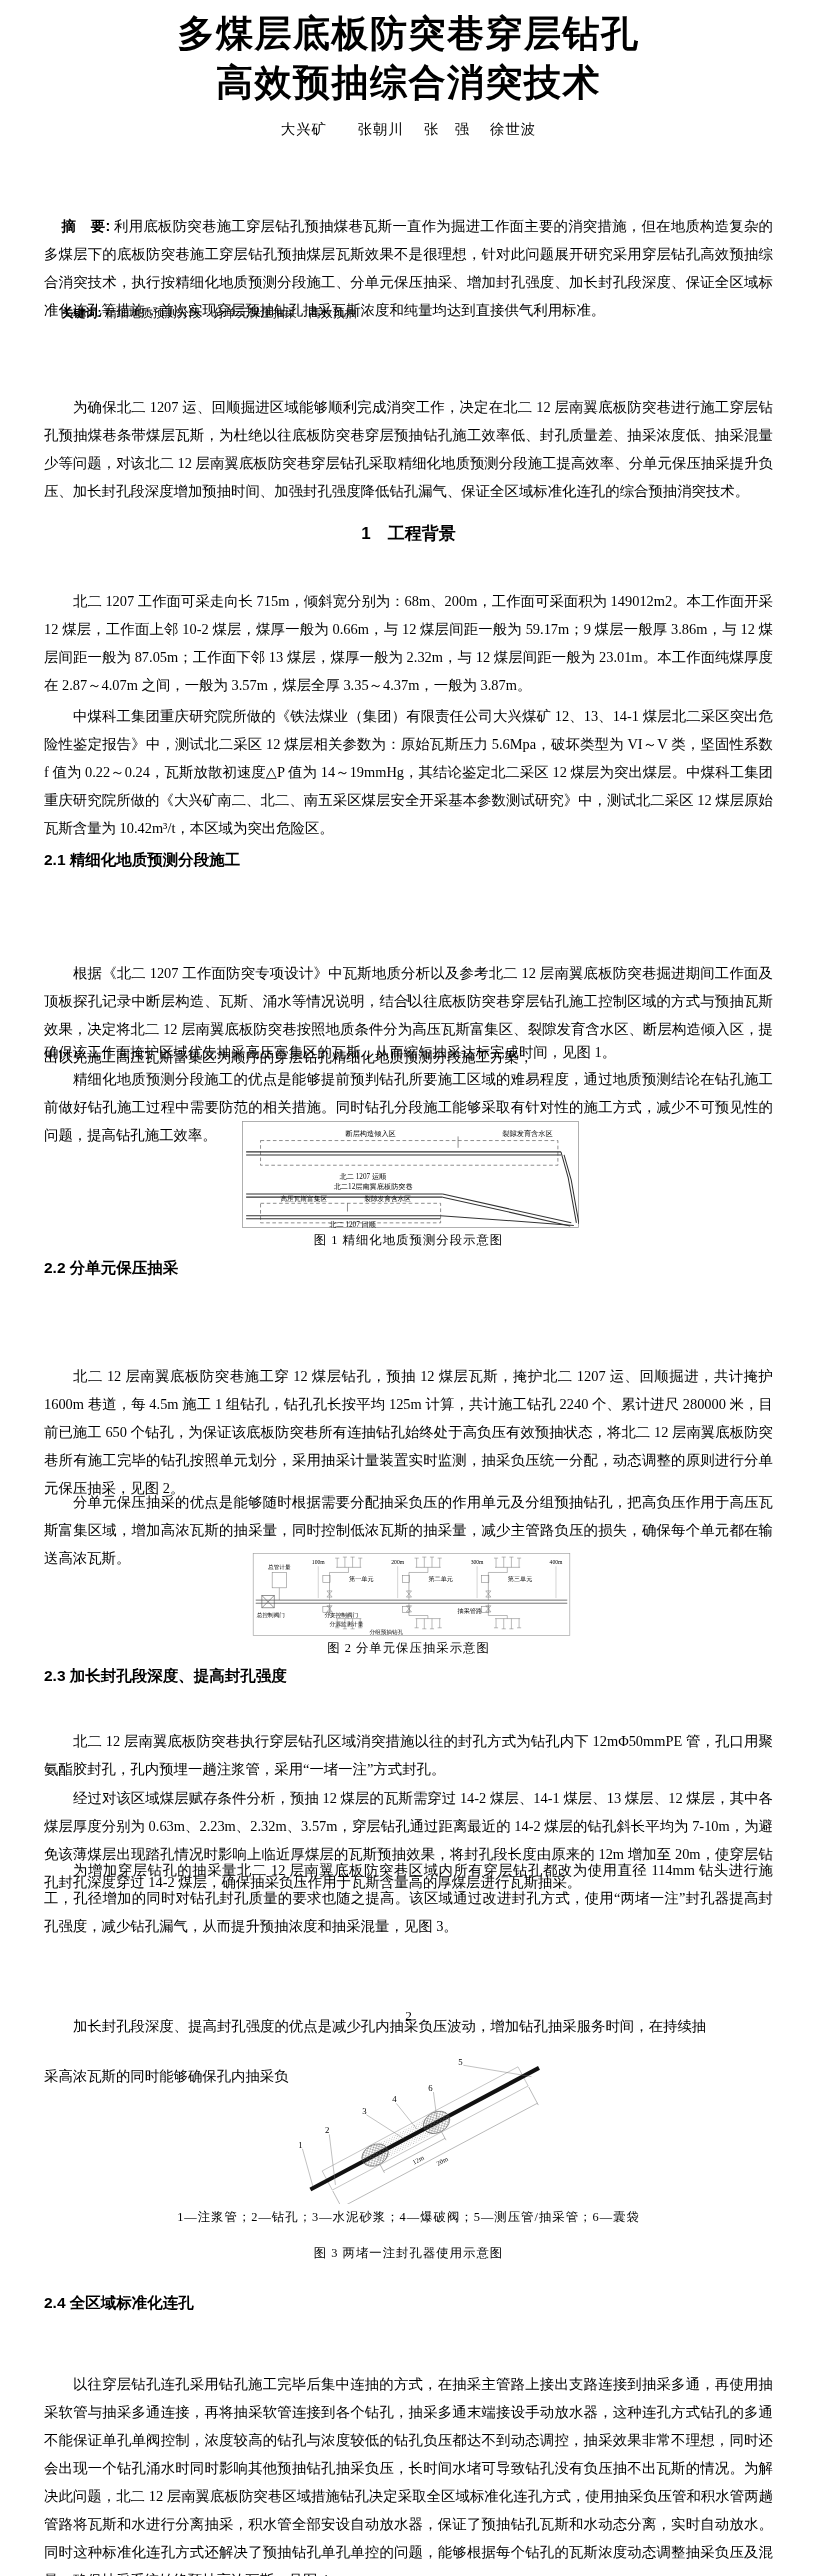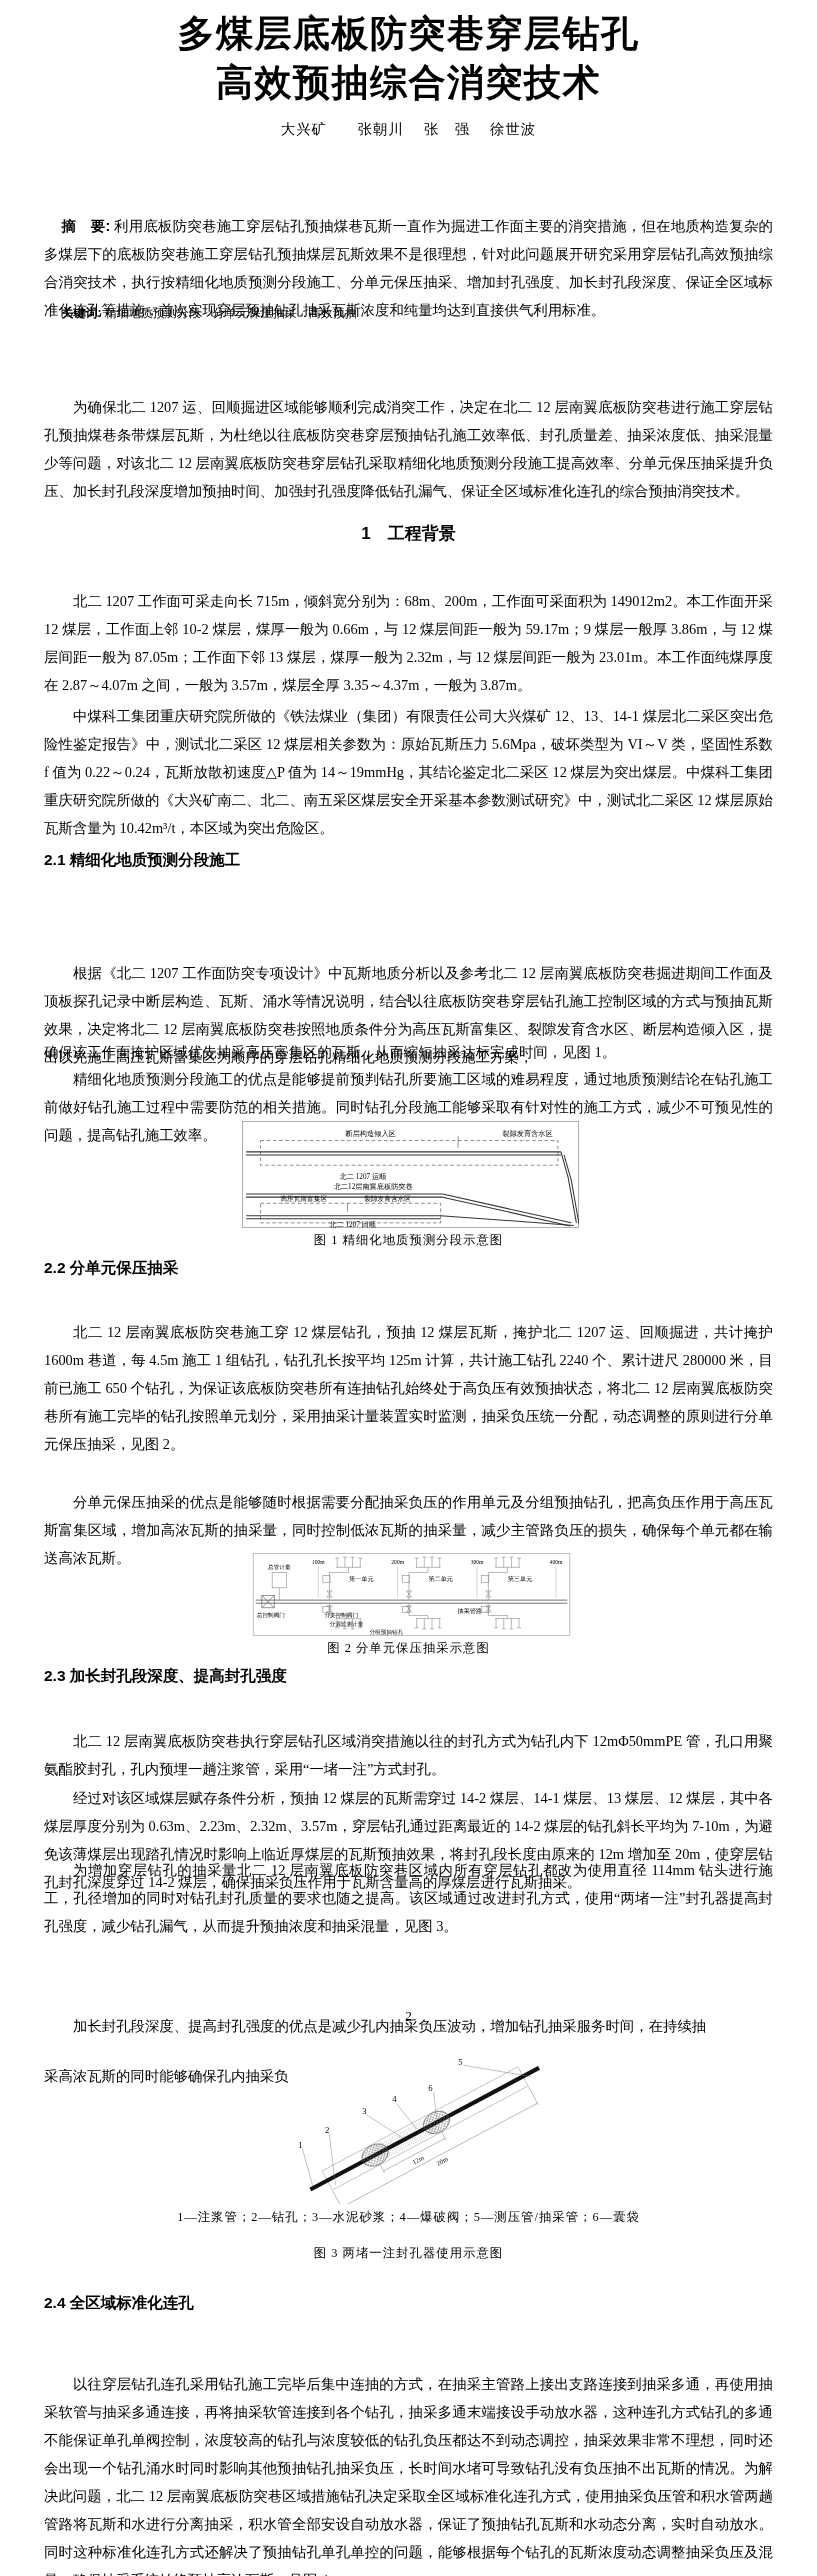--- a/index.html
+++ b/index.html
@@ -89,21 +89,21 @@
         <line x1="8" y1="184" x2="386" y2="184"></line>
           <line x1="8" y1="190" x2="386" y2="190"></line>
         <polyline points="386,184 645,203"></polyline>
       </g>
       <text x="215" y="206" font-size="14" text-anchor="middle">北二 1207 回顺</text>
     </svg>
   </div>
   <div class="blk caption" style="top:1232px;">图 1 精细化地质预测分段示意图</div>
 
   <div class="blk h2" style="top:1258px;">2.2 分单元保压抽采</div>
-  <div class="blk para indent" style="top:1286px;">北二 12 层南翼底板防突巷施工穿 12 煤层钻孔，预抽 12 煤层瓦斯，掩护北二 1207 运、回顺掘进，共计掩护 1600m 巷道，每 4.5m 施工 1 组钻孔，钻孔孔长按平均 125m 计算，共计施工钻孔 2240 个、累计进尺 280000 米，目前已施工 650 个钻孔，为保证该底板防突巷所有连抽钻孔始终处于高负压有效预抽状态，将北二 12 层南翼底板防突巷所有施工完毕的钻孔按照单元划分，采用抽采计量装置实时监测，抽采负压统一分配，动态调整的原则进行分单元保压抽采，见图 2。</div>
+  <div class="blk para indent" style="top:1330px;">北二 12 层南翼底板防突巷施工穿 12 煤层钻孔，预抽 12 煤层瓦斯，掩护北二 1207 运、回顺掘进，共计掩护 1600m 巷道，每 4.5m 施工 1 组钻孔，钻孔孔长按平均 125m 计算，共计施工钻孔 2240 个、累计进尺 280000 米，目前已施工 650 个钻孔，为保证该底板防突巷所有连抽钻孔始终处于高负压有效预抽状态，将北二 12 层南翼底板防突巷所有施工完毕的钻孔按照单元划分，采用抽采计量装置实时监测，抽采负压统一分配，动态调整的原则进行分单元保压抽采，见图 2。</div>
   <div class="blk para indent" style="top:1456px;">分单元保压抽采的优点是能够随时根据需要分配抽采负压的作用单元及分组预抽钻孔，把高负压作用于高压瓦斯富集区域，增加高浓瓦斯的抽采量，同时控制低浓瓦斯的抽采量，减少主管路负压的损失，确保每个单元都在输送高浓瓦斯。</div>
 
   <div class="figbox" style="left:252px;top:1553px;">
     <svg width="319" height="83" viewBox="0 0 620 162">
       <defs>
         <g id="drillTop" stroke="#777" stroke-width="1">
           <line x1="0" y1="10" x2="0" y2="28"></line>
             <line x1="-4" y1="10" x2="4" y2="10"></line>
           <line x1="15" y1="8" x2="15" y2="28"></line>
             <line x1="11" y1="8" x2="19" y2="8"></line>

